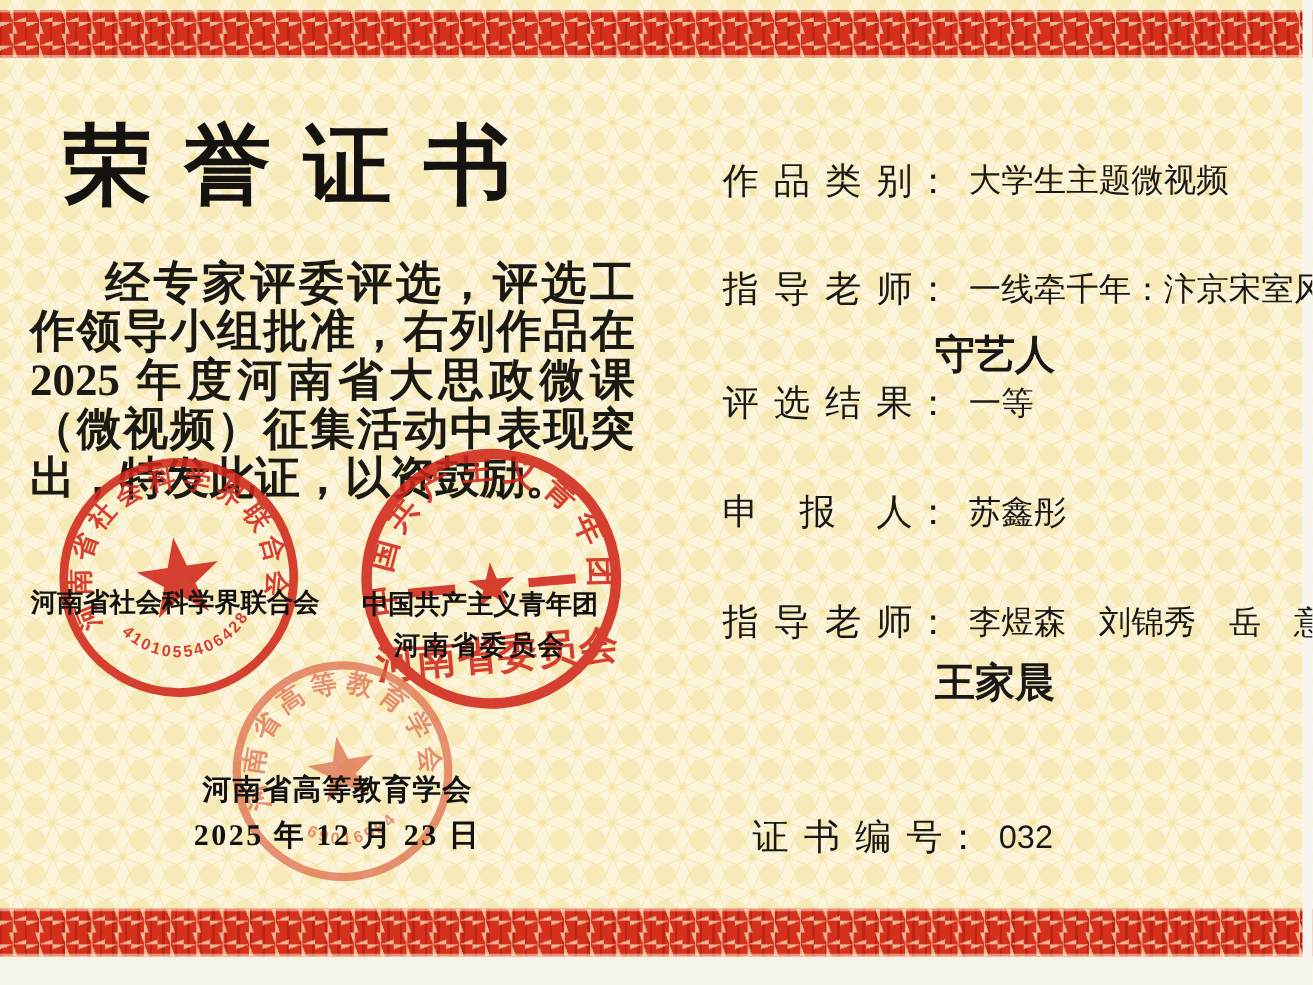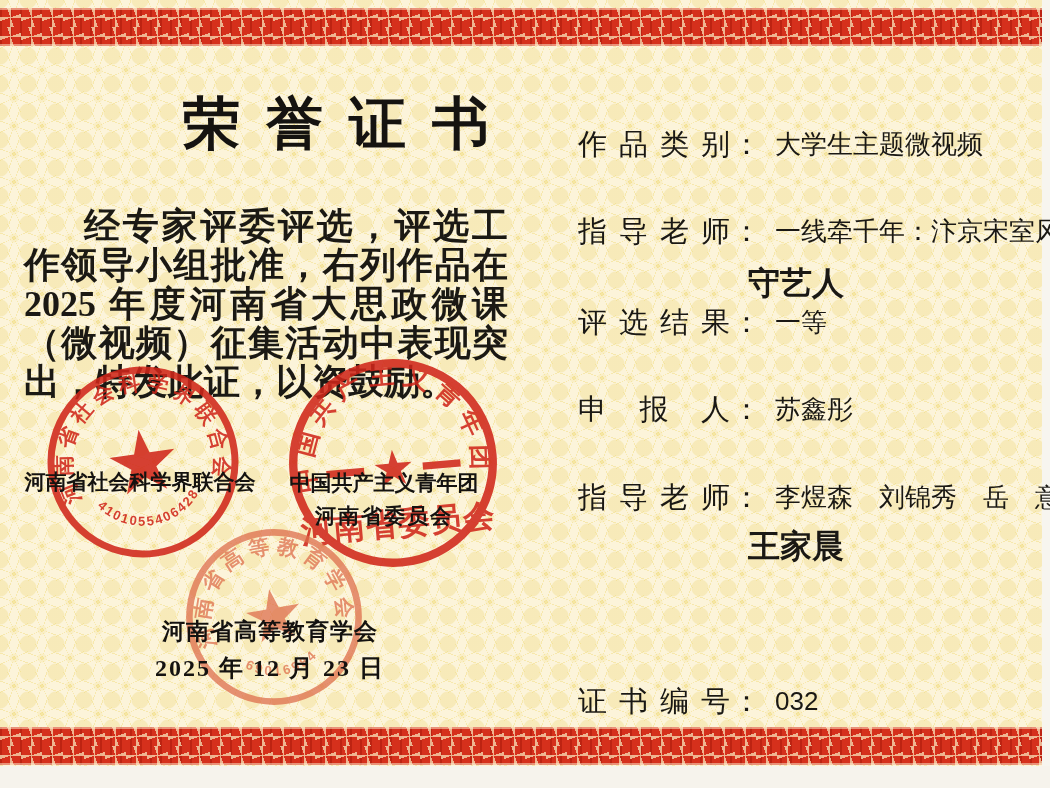--- a/index.html
+++ b/index.html
@@ -16,22 +16,22 @@
     background-color:#d5301c;
     background-image:
       repeating-conic-gradient(from 30deg, rgba(250,233,190,0) 0deg 40deg, rgba(250,233,190,.72) 40deg 62deg, rgba(250,233,190,0) 62deg 90deg),
       repeating-linear-gradient(90deg, rgba(160,20,6,.45) 0 2px, transparent 2px 10px);
     background-size:21px 19px,auto;
     box-shadow:inset 0 2px 0 rgba(255,244,214,.5), inset 0 -2px 0 rgba(255,244,214,.5);}
   .band.top{top:8px;}
   .band.bottom{top:727px;}
   .edge-right{position:absolute;top:0;left:1042px;width:8px;height:788px;background:#f7f5ef;}
   .edge-bottom{position:absolute;top:766px;left:0;width:1050px;height:22px;background:#f6f3ec;}
-  .title{position:absolute;left:25px;top:86px;width:490px;text-align:right;
-    font-family:"Liberation Serif",serif;font-weight:bold;font-size:57px;color:#151310;
+  .title{position:absolute;left:25px;top:86px;width:490px;text-align:left;
+    font-family:"Liberation Serif",serif;font-weight:bold;font-size:70px;color:#151310;
     letter-spacing:26px;text-indent:26px;}
   .body-text{position:absolute;left:24px;top:207px;width:484px;
     font-family:"Liberation Serif",serif;font-weight:bold;font-size:36px;line-height:39px;
     color:#1b1914;text-align:justify;text-indent:60px;}
   .seal{position:absolute;opacity:.87;}
   .seal svg{display:block;width:100%;height:100%;}
   .org-label{position:absolute;z-index:5;text-align:center;font-weight:bold;color:#141210;}
   .org-1{left:14px;top:468px;width:252px;font-size:21px;letter-spacing:0px;}
   .org-2a{left:283px;top:469px;width:202px;font-size:21px;}
   .org-2b{left:283px;top:502px;width:202px;font-size:21px;letter-spacing:2px;}
@@ -131,17 +131,17 @@
   <div class="field-row" style="top:303px;">
     <span class="field-label">评选结果</span><span class="field-colon">：</span><span class="field-value">一等</span>
   </div>
 
   <div class="field-row" style="top:478px;">
     <span class="field-label">指导老师</span><span class="field-colon">：</span><span class="field-value">李煜森　刘锦秀　岳　意</span>
   </div>
   <div class="field-cont" style="top:525px;">王家晨</div>
 
 
-  <div class="field-row" style="top:682px;">
+  <div class="field-row" style="top:650px;margin-left:24px;">
     <span class="field-label">证书编号</span><span class="field-colon">：</span><span class="field-value">032</span>
   </div>
 
 </div>
 
 </body></html>

